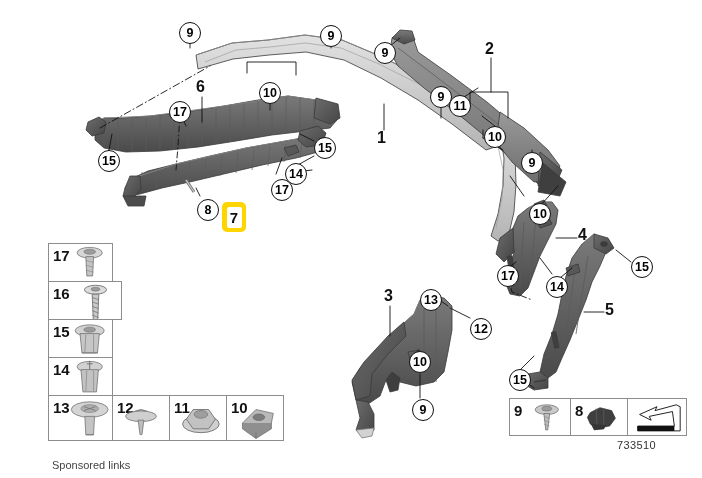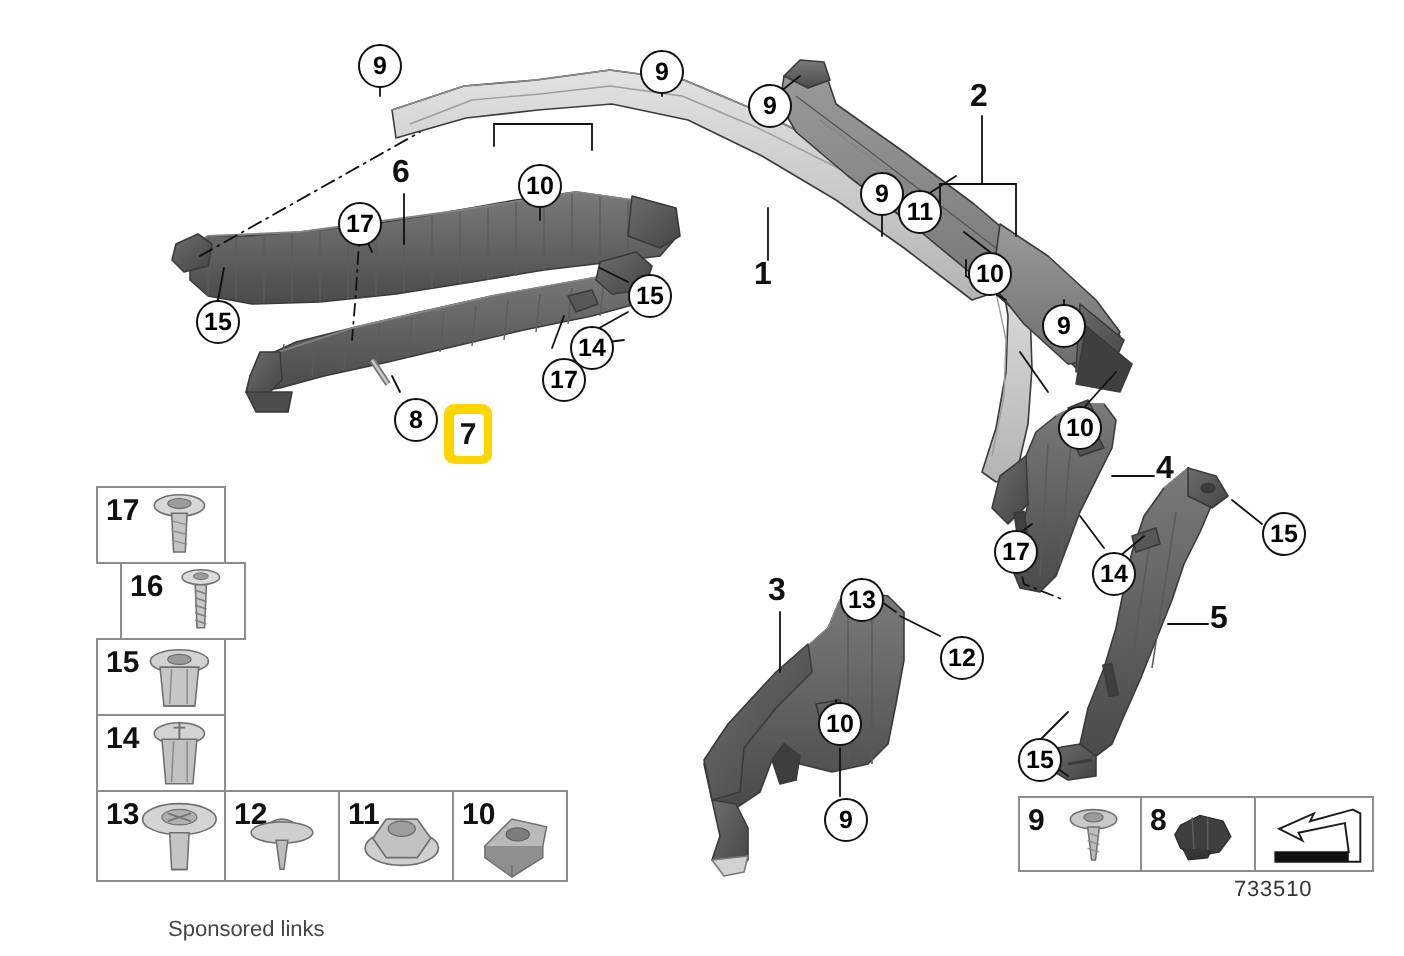--- a/index.html
+++ b/index.html
@@ -298,21 +298,21 @@
     <div class="cell" style="left:0px;top:0px;width:65px;height:39px;">
       <span class="idx">17</span>
       <svg class="art" viewBox="0 0 65 39">
         <ellipse cx="42" cy="9" rx="13" ry="5.5" fill="#d7d7d7" stroke="#6f6f6f" stroke-width="0.8"></ellipse>
         <ellipse cx="42" cy="8" rx="6" ry="2.6" fill="#9c9c9c" stroke="#6f6f6f" stroke-width="0.6"></ellipse>
         <path d="M38,13 L46,13 L45,33 L39,33 Z" fill="#c4c4c4" stroke="#6f6f6f" stroke-width="0.8"></path>
         <path d="M38,17 L46,19 M38,22 L46,24 M38,27 L46,29" stroke="#8b8b8b" stroke-width="0.7" fill="none"></path>
       </svg>
     </div>
 
-    <div class="cell" style="left:12px;top:38px;width:63px;height:39px;">
+    <div class="cell" style="left:0px;top:38px;width:74px;height:39px;">
       <span class="idx">16</span>
       <svg class="art" viewBox="0 0 65 39">
         <ellipse cx="42" cy="7" rx="10" ry="4" fill="#dcdcdc" stroke="#6f6f6f" stroke-width="0.8"></ellipse>
         <ellipse cx="42" cy="6.5" rx="4" ry="1.8" fill="#9c9c9c" stroke="#6f6f6f" stroke-width="0.5"></ellipse>
         <path d="M39,11 L45,11 L44,34 L40,34 Z" fill="#c9c9c9" stroke="#6f6f6f" stroke-width="0.8"></path>
         <path d="M39,14 L45,16 M39,18 L45,20 M39,22 L45,24 M39,26 L45,28 M39,30 L45,32" stroke="#7e7e7e" stroke-width="0.8" fill="none"></path>
       </svg>
     </div>
 
     <div class="cell" style="left:0px;top:76px;width:65px;height:39px;">
@@ -398,15 +398,15 @@
       <span class="idx"></span>
       <svg class="art" viewBox="0 0 60 38">
         <path d="M50,6 L28,12 L30,8 L12,16 L24,22 L22,18 L46,13 L48,28 L10,28 L10,33 L54,33 L54,8 Z" fill="#ffffff" stroke="#1c1c1c" stroke-width="1"></path>
         <path d="M10,28 L48,28 L48,33 L10,33 Z" fill="#111111"></path>
       </svg>
     </div>
   </div>
 
   <div class="refnum" style="left:617px;top:439px;">733510</div>
 
-  <div class="sponsored" style="left:52px;top:459px;margin-left:32px;">Sponsored links</div>
+  <div class="sponsored" style="left:52px;top:459px;">Sponsored links</div>
 
 </div>
 
 </body></html>

